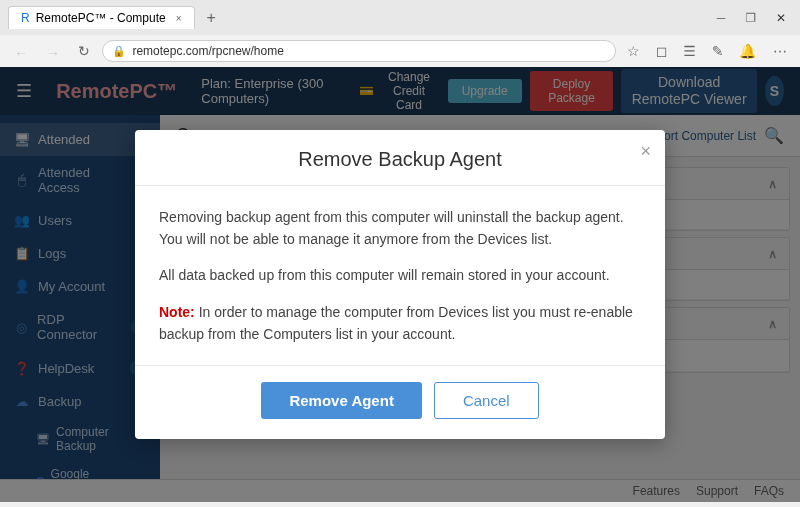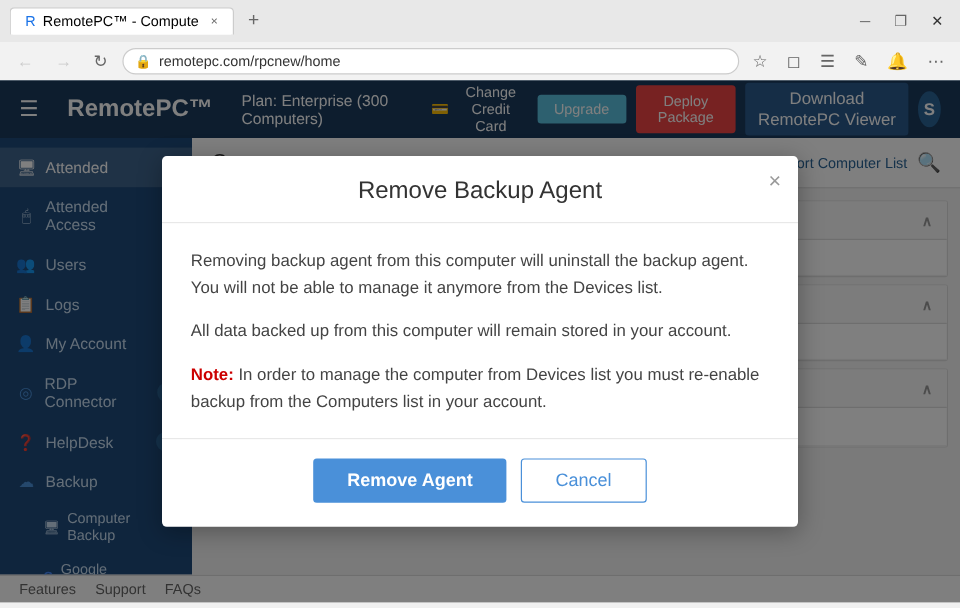--- a/index.html
+++ b/index.html
@@ -20,21 +20,21 @@
     .address-text { font-size: 12px; color: #333; flex: 1; }
     .toolbar-actions { display: flex; gap: 6px; align-items: center; }
     .toolbar-icon { color: #666; font-size: 14px; cursor: pointer; padding: 2px 5px; }
 
     
     .app-wrapper { display: flex; flex-direction: column; height: calc(507px - 72px); position: relative; }
     
     
     .app-header { background: #1a3a5c; display: flex; align-items: center; padding: 0 16px; height: 48px; gap: 16px; }
     .logo-area { display: flex; align-items: center; gap: 8px; }
-    .logo-text { color: #ffffff; font-size: 20px; font-weight: bold; }
+    .logo-text { color: #fca5a5; font-size: 20px; font-weight: bold; }
     .hamburger { color: white; font-size: 18px; cursor: pointer; margin-right: 8px; }
     .plan-text { color: white; font-size: 13px; margin-left: 8px; }
     .header-actions { display: flex; align-items: center; gap: 8px; margin-left: auto; }
     .btn-credit { color: white; background: none; border: none; font-size: 12px; cursor: pointer; display: flex; align-items: center; gap: 4px; }
     .btn-upgrade { background: #5bc0de; color: white; border: none; padding: 5px 14px; border-radius: 3px; font-size: 12px; cursor: pointer; }
     .btn-deploy { background: #ef4444; color: white; border: none; padding: 6px 14px; border-radius: 3px; font-size: 12px; cursor: pointer; }
     .btn-download { background: #2a5a8c; color: white; border: none; padding: 5px 10px; border-radius: 3px; font-size: 14px; cursor: pointer; text-align: center; line-height: 1.2; }
     .user-avatar { background: #2a6496; color: white; width: 30px; height: 30px; border-radius: 50%; display: flex; align-items: center; justify-content: center; font-weight: bold; font-size: 14px; cursor: pointer; }
 
     
@@ -72,21 +72,21 @@
     .modal-close { position: absolute; top: 12px; right: 14px; color: #999; font-size: 18px; cursor: pointer; background: none; border: none; line-height: 1; }
     .modal-body { padding: 20px 24px; }
     .modal-text { color: #444; font-size: 14px; line-height: 1.6; margin-bottom: 14px; }
     .modal-note { color: #444; font-size: 14px; line-height: 1.6; }
     .modal-note .note-label { color: #cc0000; font-weight: bold; }
     .modal-footer { padding: 16px 24px 20px; display: flex; gap: 12px; justify-content: center; border-top: 1px solid #e8e8e8; }
     .btn-remove { background: #4a90d9; color: white; border: none; padding: 10px 28px; border-radius: 3px; font-size: 15px; cursor: pointer; font-weight: bold; }
     .btn-cancel { background: white; color: #4a90d9; border: 1px solid #4a90d9; padding: 0 28px; border-radius: 3px; font-size: 15px; cursor: pointer; }
 
     
-    .app-footer { background: white; border-top: 1px solid #ddd; padding: 4px 16px; display: flex; gap: 16px; }
+    .app-footer { background: white; border-top: 1px solid #ddd; padding: 4px 16px; display: flex; gap: 16px; justify-content: flex-end; }
     .footer-link { color: #666; font-size: 12px; cursor: pointer; text-decoration: none; }
 
     .sidebar-chevron { margin-left: auto; font-size: 10px; }
   </style>
 </head>
 <body>
 
 <div>
   <div class="browser-titlebar">
     <div class="browser-tab">

